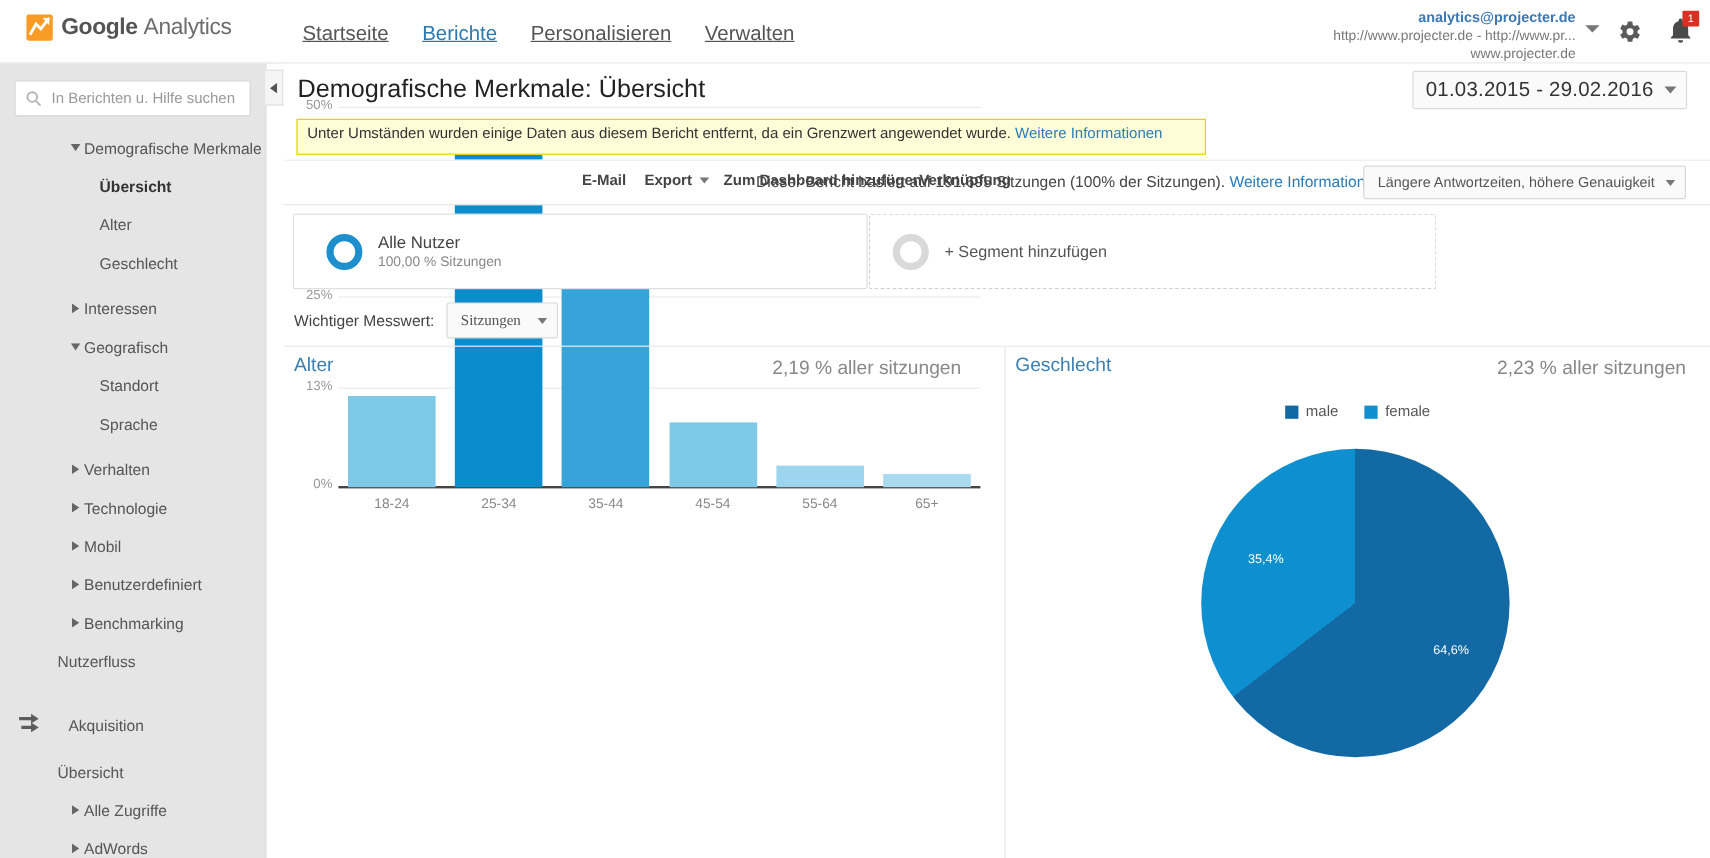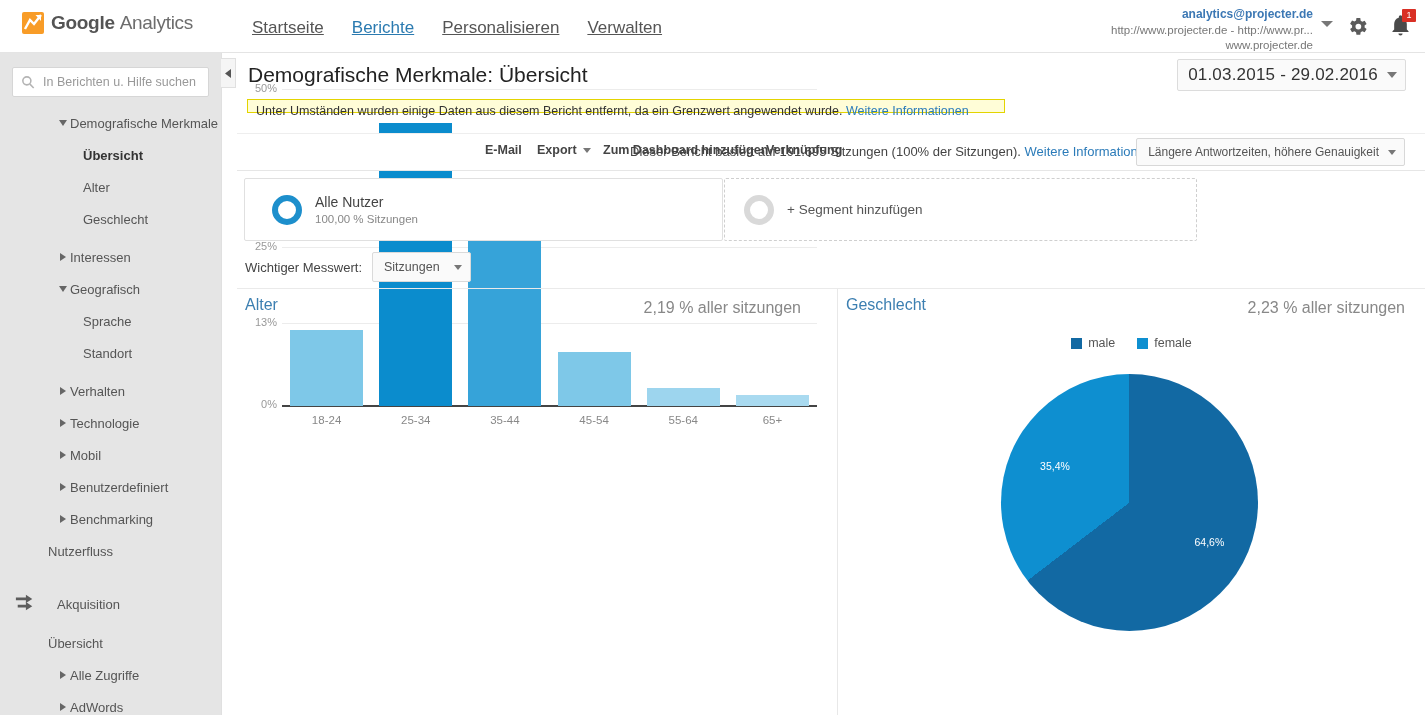--- a/index.html
+++ b/index.html
@@ -98,21 +98,21 @@
     background:#fafafa; border:1px solid #dcdcdc; border-radius:2px; height:32px;
     padding:0 8px 0 10px; cursor:pointer;
   }
   #daterange .txt { font-size:17px; color:#333; letter-spacing:.2px; }
   #daterange .c {
     margin-left:9px; width:0;height:0;
     border-left:5px solid transparent;border-right:5px solid transparent;border-top:6px solid #777;
   }
 
   #warn {
-    position:absolute; left:247px; top:99px; width:758px; height:14px;
+    position:absolute; left:247px; top:99px; width:758px; height:30px;
     background:#fffdd7; border:1px solid #e3d400; font-size:12.5px; color:#333;
     padding:4px 8px; white-space:nowrap;
   }
   #warn a { color:#2b7bb9; text-decoration:none; }
 
   #toolbar {
     position:absolute; left:237px; top:133px; width:1188px; height:38px;
     border-top:1px solid #eee; border-bottom:1px solid #e6e6e6; background:#fff;
   }
   .tbtn {
@@ -147,21 +147,21 @@
   .segsub { font-size:11.5px; color:#888; margin-top:3px; }
   #seg2 .segtitle { color:#555; font-size:13.5px; }
 
   
   #metricrow { position:absolute; left:237px; top:248px; width:1188px; height:41px; border-bottom:1px solid #eaeaea; }
   #metriclabel { position:absolute; left:8px; top:12px; font-size:13px; color:#444; }
   #metricsel {
     position:absolute; left:135px; top:4px; height:30px; border:1px solid #dadada;
     border-radius:2px; background:#fafafa; display:flex; align-items:center; padding:0 8px 0 11px; cursor:pointer;
   }
-  #metricsel .txt { font-size:12.5px; color:#555; }
+  #metricsel .txt { font-size:12.5px; color:#555;font-family:Liberation Serif, serif; }
   #metricsel .c { margin-left:14px; width:0;height:0;
     border-left:4px solid transparent;border-right:4px solid transparent;border-top:5px solid #777; }
 
   
   #panelAge { position:absolute; left:237px; top:289px; width:601px; height:426px; border-right:1px solid #e8e8e8; }
   #panelGender { position:absolute; left:838px; top:289px; width:587px; height:426px; }
   .panelhead { position:relative; height:36px; }
   .panelTitle {
     position:absolute; left:8px; top:7px; font-size:16px; color:#3c7fb1; cursor:pointer;
   }
@@ -272,24 +272,24 @@
     </div>
     <div class="nrow l1">
       <span class="tri down">
         <svg width="8" height="6" viewBox="0 0 8 6" fill="#666">
             <path d="M0 0h8L4 6z"></path>
           </svg>
         </span>
       <span>Geografisch</span>
     </div>
     <div class="nrow l2">
+      <span>Standort</span>
+    </div>
+    <div class="nrow l2">
       <span>Sprache</span>
-    </div>
-    <div class="nrow l2">
-      <span>Standort</span>
     </div>
     <div class="nrow l1" style="margin-top:6px;">
       <span class="tri right">
         <svg width="6" height="8" viewBox="0 0 6 8" fill="#666">
             <path d="M0 0v8l6-4z"></path>
           </svg>
         </span>
       <span>Verhalten</span>
     </div>
     <div class="nrow l1">

